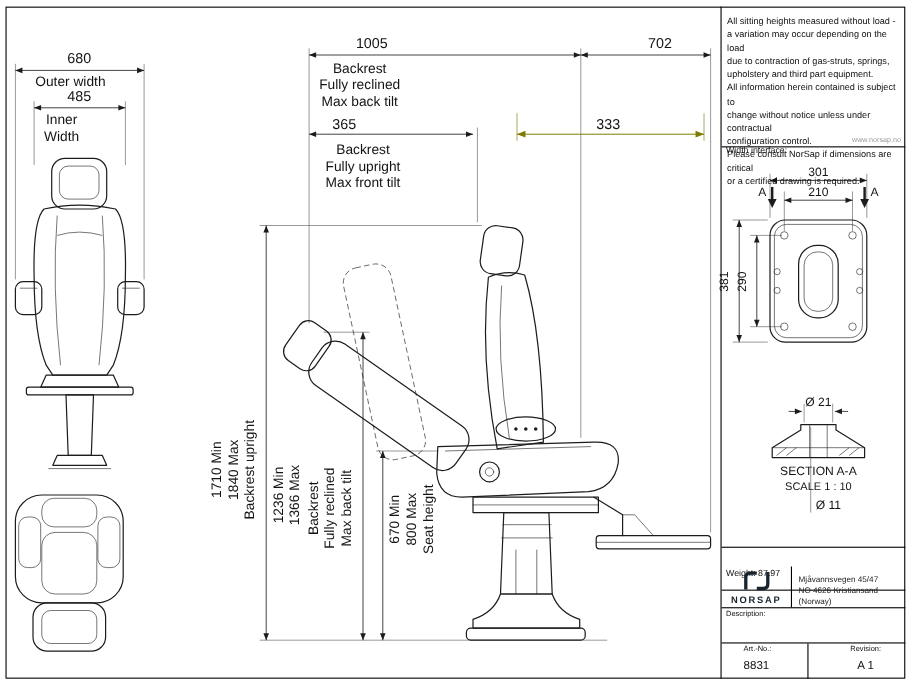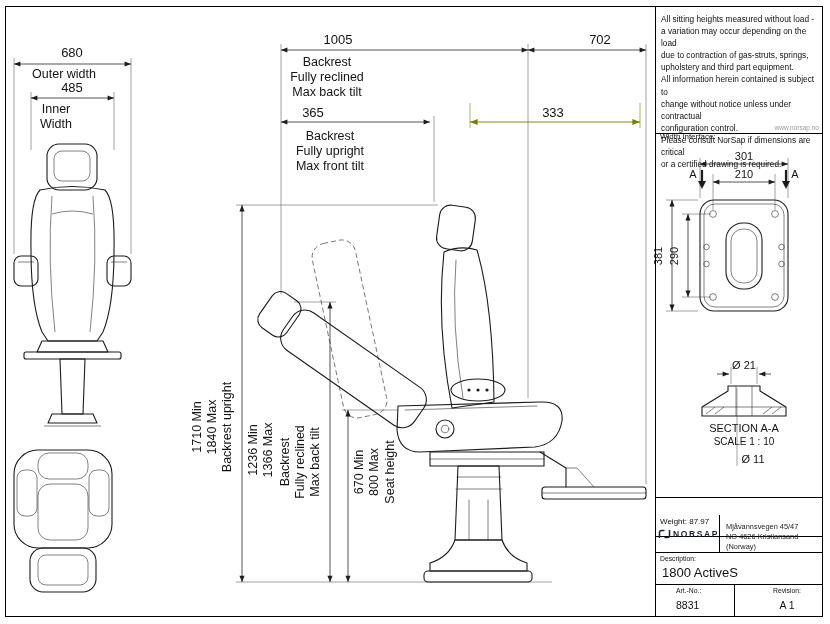--- a/index.html
+++ b/index.html
@@ -18,21 +18,21 @@
   .dt{font-size:13px;text-anchor:middle;}
   .lbl{font-size:12.5px;text-anchor:middle;}
   .sm{font-size:11px;text-anchor:middle;}
   .rp{position:absolute;left:655px;top:6px;width:168px;height:611px;border-left:1px solid #000;box-sizing:border-box;}
   .rp-notes{position:absolute;left:0;top:0;width:100%;height:128px;border-bottom:1px solid #000;box-sizing:border-box;padding:7px 5px 2px 5px;}
   .notes-text{font-size:8.3px;line-height:12.1px;color:#111;white-space:pre-line;}
   .notes-web{position:absolute;right:4px;bottom:2px;font-size:6.5px;color:#999;}
   .iface-label{position:absolute;left:4px;top:126px;font-size:8px;color:#111;}
   .rp-weight{position:absolute;left:0;top:491px;width:100%;height:18px;border-top:1px solid #000;border-bottom:1px solid #000;box-sizing:border-box;font-size:8px;padding:19px 4px;color:#111;}
   .rp-logo{position:absolute;left:0;top:509px;width:100%;height:38px;border-bottom:1px solid #000;box-sizing:border-box;display:flex;}
-  .logo-col{width:64px;border-right:1px solid #000;box-sizing:border-box;display:flex;flex-direction:row;align-items:center;justify-content:center;}
+  .logo-col{width:64px;border-right:1px solid #000;box-sizing:border-box;display:flex;flex-direction:column;align-items:center;justify-content:center;}
   .logo-word{font-size:8.5px;font-weight:bold;letter-spacing:1.6px;color:#17242f;margin-top:1px;}
   .addr-col{flex:1;padding:7px 0 0 6px;font-size:7.4px;line-height:10px;color:#222;}
   .rp-desc{position:absolute;left:0;top:547px;width:100%;height:32px;border-bottom:1px solid #000;box-sizing:border-box;padding:2px 4px;}
   .fld-label{font-size:6.8px;color:#111;}
   .desc-value{font-size:13px;color:#111;margin:3px 0 0 2px;}
   .rp-meta{position:absolute;left:16px;top:579px;width:100%;height:32px;display:flex;}
   .meta-cell{border-right:1px solid #000;box-sizing:border-box;padding:2px 4px;}
   .meta-art{width:63px;}
   .meta-date{width:67px;}
   .meta-rev{flex:1;border-right:none;text-align:center;}
@@ -269,21 +269,20 @@
         <div class="logo-word">NORSAP</div>
       </div>
       <div class="addr-col">
         <div>Mjåvannsvegen 45/47</div>
         <div>NO 4626  Kristiansand (Norway)</div>
       </div>
     </div>
 
     <div class="rp-desc">
       <div class="fld-label">Description:</div>
-      <div class="desc-value">1800 ActiveS</div>
     </div>
 
     <div class="rp-meta">
       <div class="meta-cell meta-art">
         <div class="fld-label">Art.-No.:</div>
         <div class="meta-value">8831</div>
       </div>
       <div class="meta-cell meta-rev">
         <div class="fld-label">Revision:</div>
         <div class="meta-value">A 1</div>

